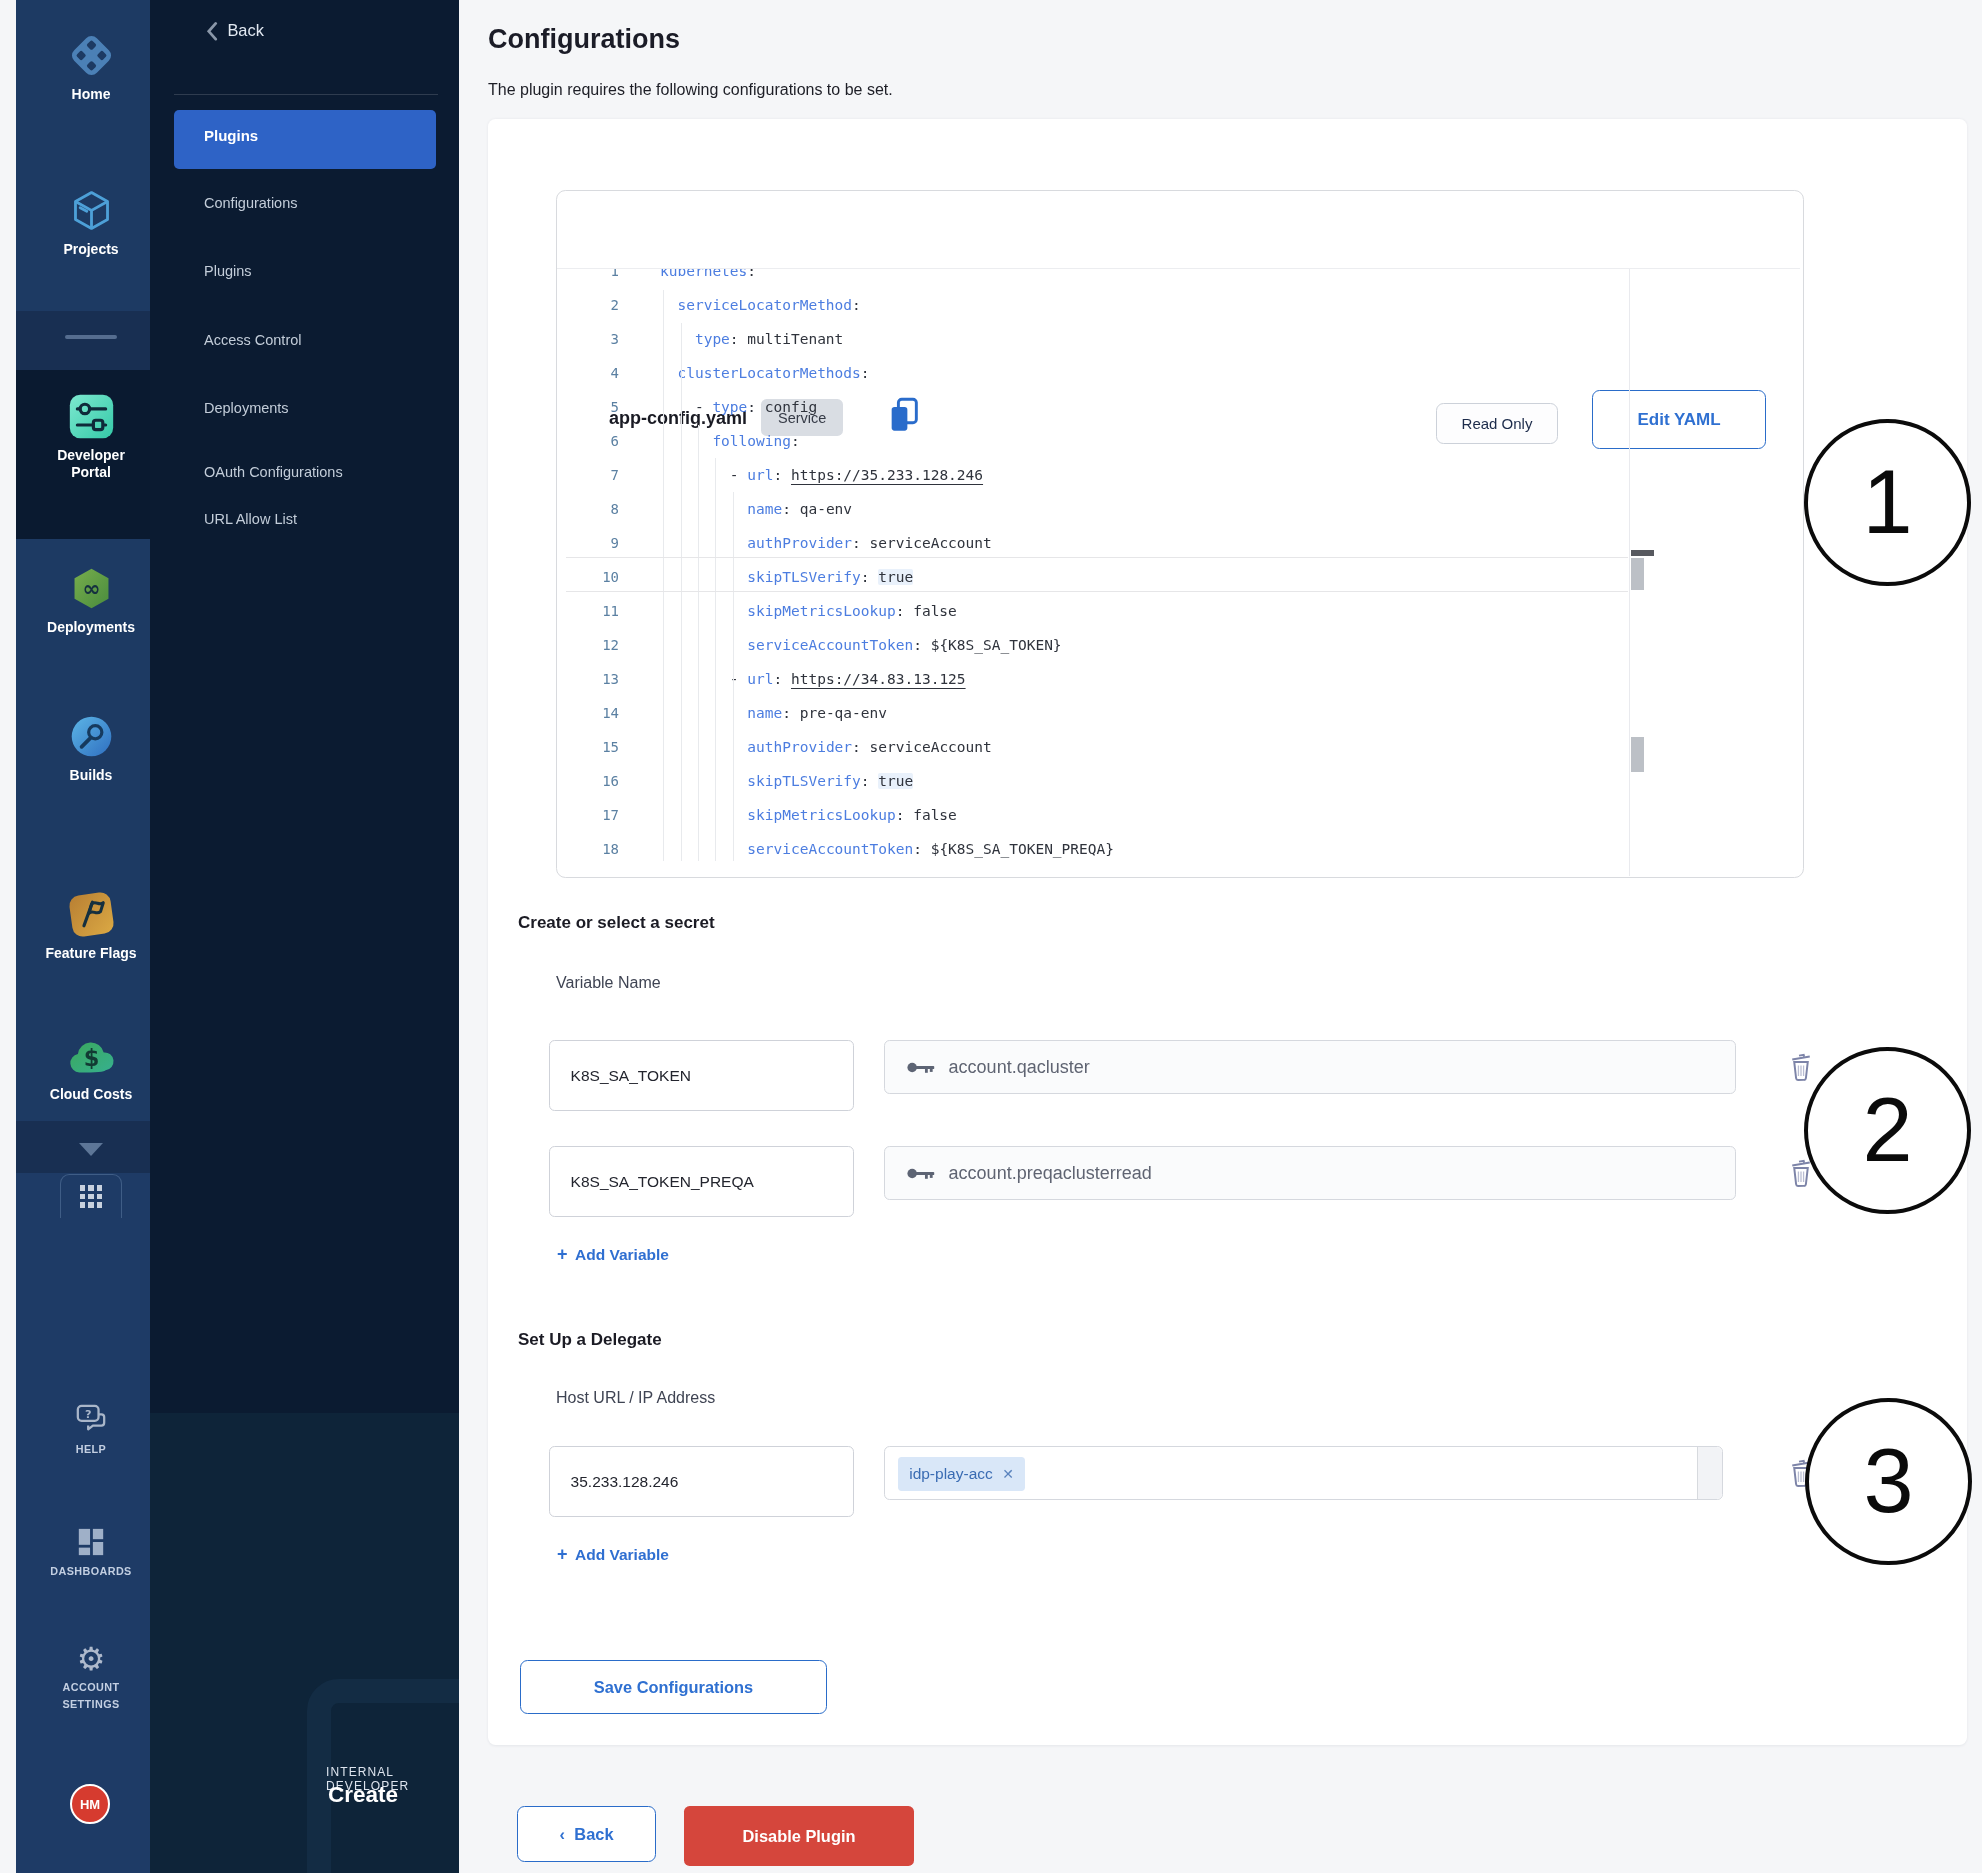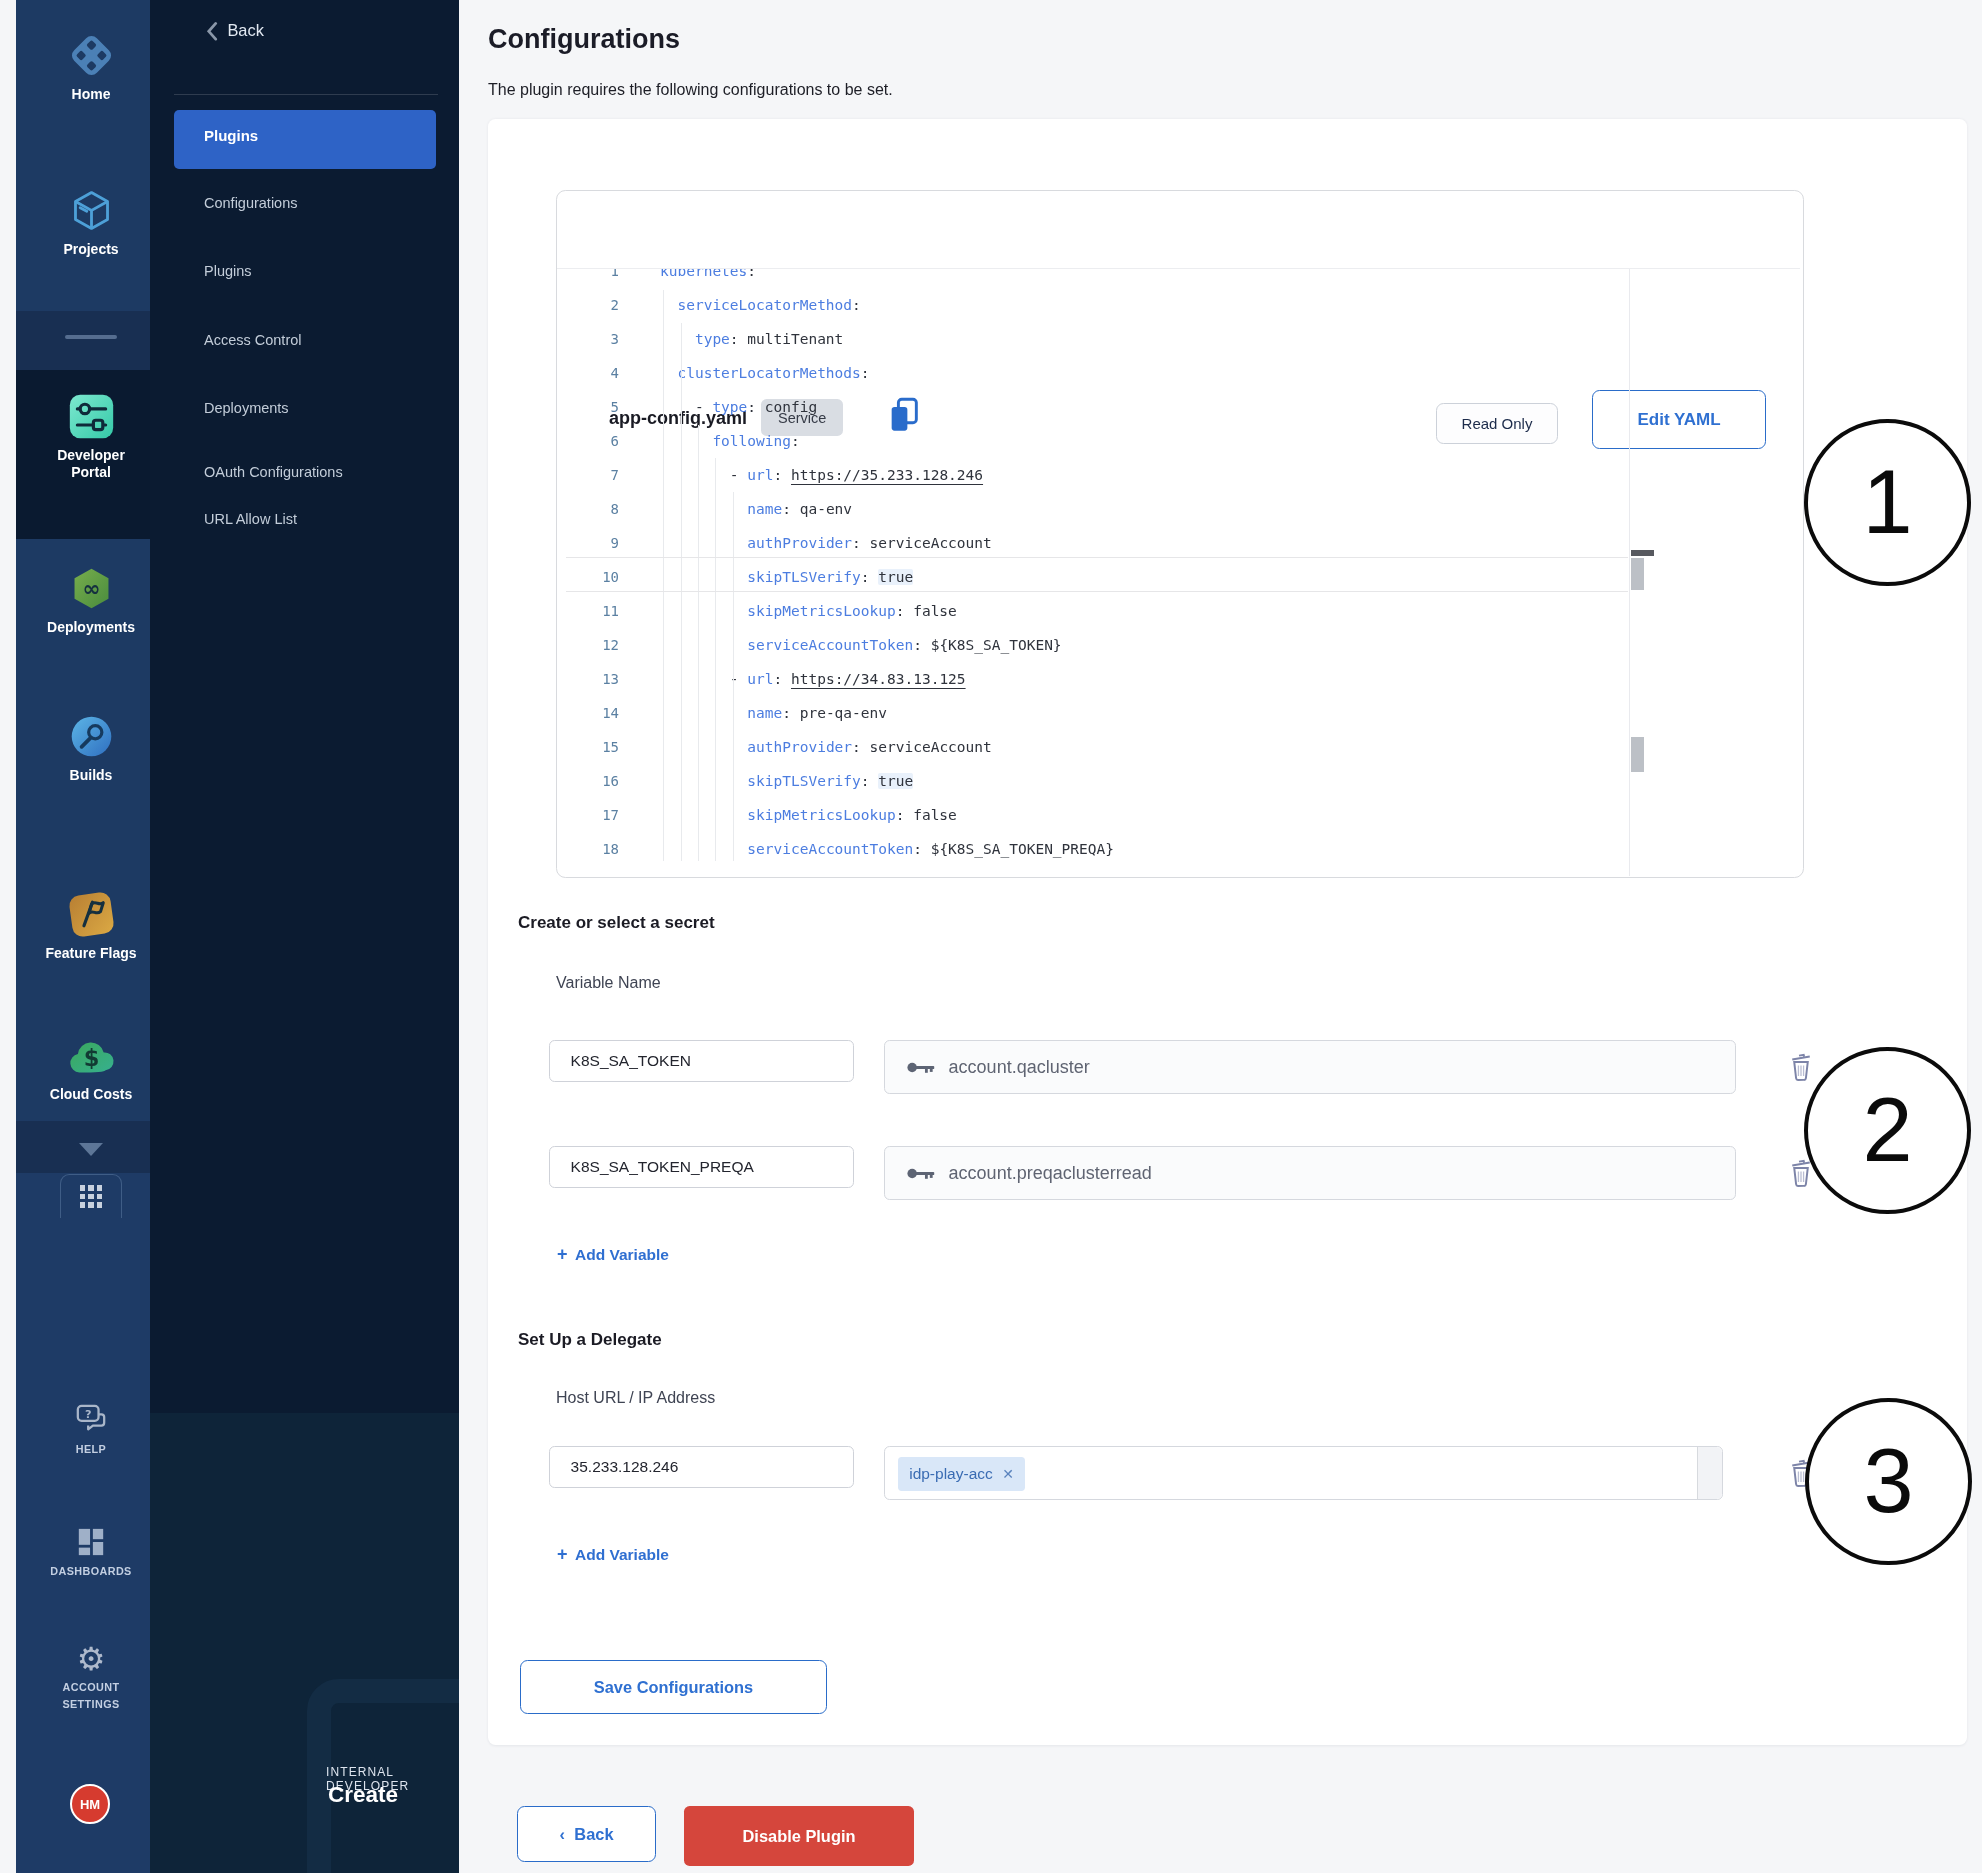--- a/index.html
+++ b/index.html
@@ -60,21 +60,21 @@
   .tok-hl{background:#e9f1fb;border-radius:1.9px;}
   .iguide{width:0.9px;background:#e8eaed;position:absolute;}
   .aline{position:absolute;left:9.4px;width:1062px;height:0.9px;background:#e6e6e8;}
   .sb-div{position:absolute;left:1072px;top:0;bottom:0;width:0.9px;background:#e9eaee;}
   .sb-mark-dark{position:absolute;left:1074px;top:281px;width:22.5px;height:5.6px;background:#57595f;}
   .sb-thumb{position:absolute;left:1074px;width:13px;background:#bcc0c6;}
 
   
   .sec-head{color:#1b1b24;font-size:17px;font-weight:700;}
   .sec-lbl{color:#3f4453;font-size:16px;}
-  .txt-input{position:absolute;width:305px;height:42px;box-sizing:border-box;border:0.9px solid #cfd2d9;border-radius:5.6px;background:#fff;padding:0 20.6px;font-size:15.5px;color:#23252e;font-family:"Liberation Sans",sans-serif;}
+  .txt-input{position:absolute;width:305px;height:71px;box-sizing:border-box;border:0.9px solid #cfd2d9;border-radius:5.6px;background:#fff;padding:0 20.6px;font-size:15.5px;color:#23252e;font-family:"Liberation Sans",sans-serif;}
   .secret-field{position:absolute;left:884px;width:852px;height:54px;box-sizing:border-box;border:0.9px solid #d5d8de;border-radius:5.6px;background:#fafbfc;display:flex;align-items:center;padding:0 20.6px;cursor:pointer;}
   .secret-field span{margin-left:13px;color:#5f6472;font-size:18px;}
   .trash-btn{position:absolute;left:1784px;width:34px;height:36px;background:none;border:none;padding:0;cursor:pointer;}
   .addvar{position:absolute;left:557px;display:flex;align-items:center;cursor:pointer;background:none;border:none;padding:0;}
   .addvar b{color:#2f6fd1;font-size:18px;font-weight:600;margin-right:7.5px;}
   .addvar span{color:#2f6fd1;font-size:15.5px;font-weight:600;}
   .tag-field{position:absolute;left:884px;width:839px;height:54px;box-sizing:border-box;border:0.9px solid #d5d8de;border-radius:5.6px;background:#fff;}
   .tag-chip{position:absolute;left:13px;top:10.3px;height:34px;background:#d9e7f8;border-radius:3.7px;display:flex;align-items:center;padding:0 11.2px;color:#3a6cb3;font-size:15.5px;}
   .tag-chip .x{margin-left:9.4px;color:#5a83bd;font-size:14px;cursor:pointer;}
   .tag-end{position:absolute;right:0;top:0;bottom:0;width:24px;background:#f2f3f6;border-left:0.9px solid #d7dade;border-radius:0 5.6px 5.6px 0;}

